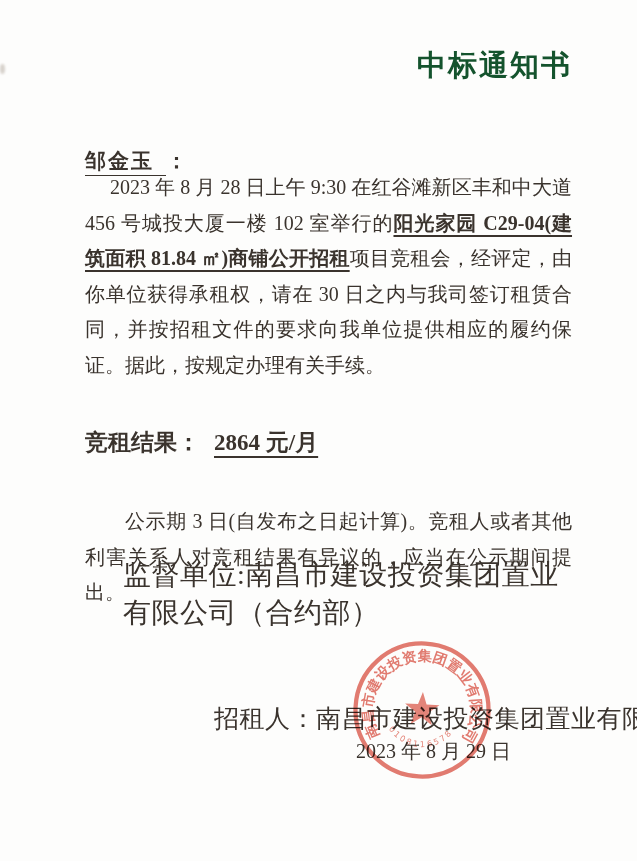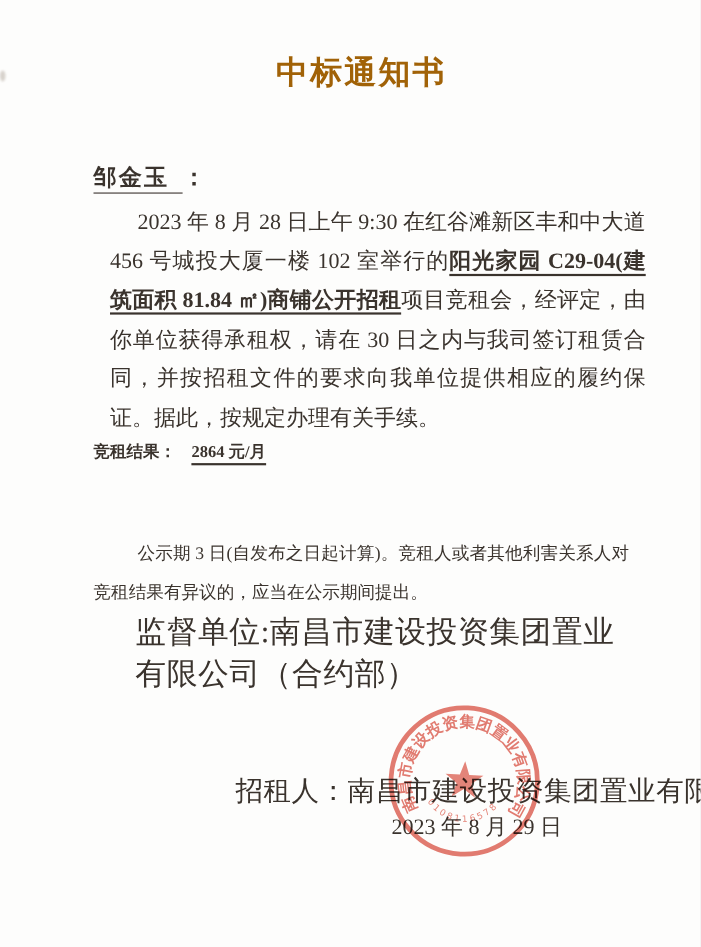--- a/index.html
+++ b/index.html
@@ -16,25 +16,25 @@
     overflow: hidden;
     font-family: "Liberation Serif", "DejaVu Serif", serif;
     color: #3a332d;
   }
   .abs { position: absolute; }
 
   .doc-title {
     top: 46px;
     left: 85px;
     width: 487px;
-    text-align: center;
+    text-align: right;
     font-size: 29px;
     font-weight: bold;
     letter-spacing: 2px;
-    color: #a16207;
+    color: #14532d;
   }
 
   .recipient-line {
     top: 136px;
     left: 85px;
     width: 487px;
     font-size: 21px;
     line-height: 26px;
     margin-top: 12px;
   }
@@ -57,38 +57,38 @@
     text-indent: 25px;
   }
   .emph-underline {
     font-weight: bold;
     text-decoration: underline;
     text-underline-offset: 5px;
     text-decoration-thickness: 1.6px;
   }
 
   .result-line {
-    top: 401px;
+    top: 427px;
     left: 85px;
     width: 487px;
-    font-size: 15px;
+    font-size: 23px;
     font-weight: bold;
   }
   .result-value {
     text-decoration: underline;
     text-underline-offset: 6px;
     text-decoration-thickness: 1.6px;
     padding: 0 14px;
   }
 
   .notice-para {
-    top: 486px;
+    top: 504px;
     left: 85px;
     width: 487px;
-    font-size: 16px;
+    font-size: 20px;
     line-height: 35.5px;
     text-align: justify;
     text-indent: 40px;
   }
   .supervisor-line {
     top: 556px;
     left: 123px;
     width: 460px;
     font-size: 28px;
     letter-spacing: 0.5px;
@@ -142,21 +142,21 @@
 <div class="page">
 
   <div class="abs scan-speck"></div>
 
   <h1 class="abs doc-title" style="margin:0; font-size:29px;">中标通知书</h1>
 
   <div class="abs recipient-line">
     <span class="recipient-name">邹金玉</span><span class="recipient-colon">：</span>
   </div>
 
-  <p class="abs para1" style="margin:15px;"><span>2023 年 8 月 28 日上午 9:30 在红谷滩新区丰和中大道 456 号城投大厦一楼 102 室举行的</span><span class="emph-underline">阳光家园 C29-04(建筑面积 81.84 ㎡)商铺公开招租</span><span>项目竞租会，经评定，由你单位获得承租权，请在 30 日之内与我司签订租赁合同，并按招租文件的要求向我单位提供相应的履约保证。据此，按规定办理有关手续。</span></p>
+  <p class="abs para1" style="margin:0;"><span>2023 年 8 月 28 日上午 9:30 在红谷滩新区丰和中大道 456 号城投大厦一楼 102 室举行的</span><span class="emph-underline">阳光家园 C29-04(建筑面积 81.84 ㎡)商铺公开招租</span><span>项目竞租会，经评定，由你单位获得承租权，请在 30 日之内与我司签订租赁合同，并按招租文件的要求向我单位提供相应的履约保证。据此，按规定办理有关手续。</span></p>
 
   <div class="abs result-line">
     <span>竞租结果：</span><span class="result-value">2864 元/月</span>
   </div>
 
   <p class="abs notice-para" style="margin:0;">公示期 3 日(自发布之日起计算)。竞租人或者其他利害关系人对竞租结果有异议的，应当在公示期间提出。</p>
 
   <div class="abs supervisor-line">监督单位:南昌市建设投资集团置业有限公司（合约部）</div>
 
 

